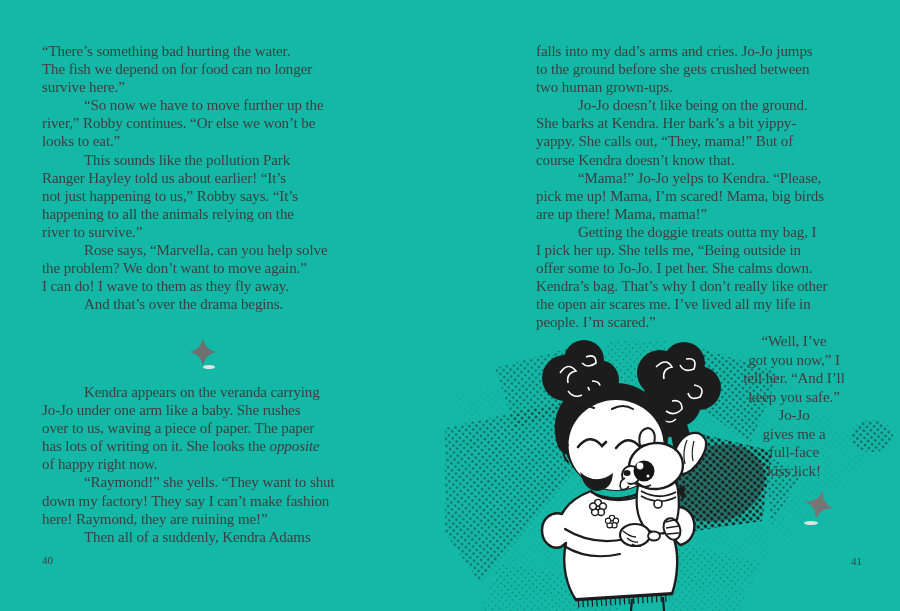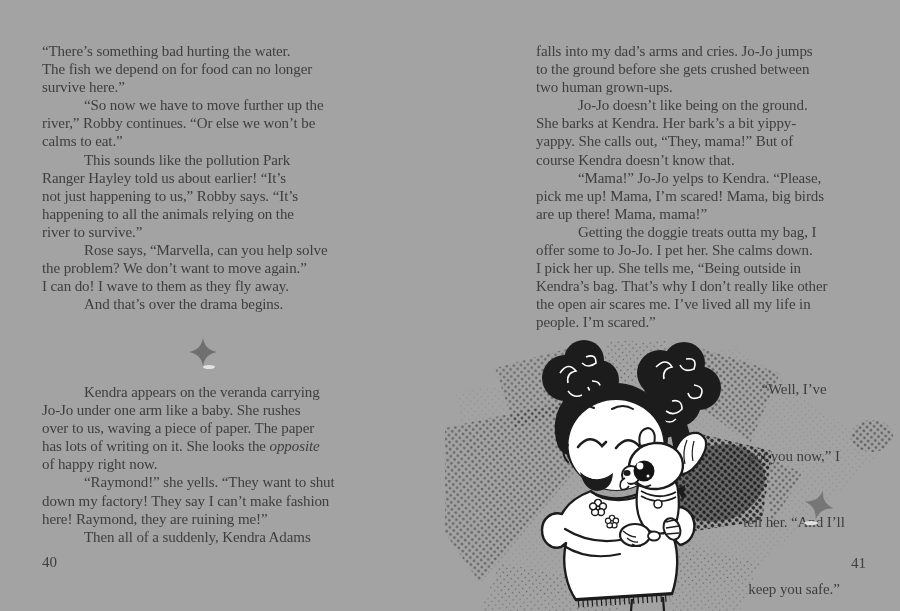--- a/index.html
+++ b/index.html
@@ -1,49 +1,49 @@
 <!DOCTYPE html>
 <html><head>
 <meta charset="utf-8">
 <style>
   html,body{margin:0;padding:0;background:#fff;}
   .spread{
-    position:relative;width:900px;height:611px;background:#a3a3a3;overflow:hidden;
+    position:relative;width:900px;height:611px;background:#14b8a6;overflow:hidden;
     font-family:"Liberation Serif", serif;
   }
   .col{position:absolute;font-size:15px;line-height:18.1px;color:#3e3e3e;letter-spacing:-0.1px;}
   .col .ln{white-space:nowrap;}
   .col .ind{padding-left:42px;}
   em{font-style:italic;}
   .wrapcol{
     position:absolute;left:731px;top:332px;width:126px;text-align:center;
     font-size:15px;line-height:18.5px;color:#3e3e3e;letter-spacing:-0.1px;z-index:3;
   }
-  .wrapcol .ln{white-space:nowrap;margin-top:48px;}
-  .pageno{position:absolute;font-size:15px;color:#3e3e3e;}
+  .wrapcol .ln{white-space:nowrap;}
+  .pageno{position:absolute;font-size:11px;color:#3e3e3e;}
   .pageno-left{left:42px;top:554px;}
   .pageno-right{left:851px;top:555px;}
   .sparkle{position:absolute;z-index:3;}
   .sparkle-left{left:188px;top:337px;}
   .sparkle-right{left:801px;top:488px;}
   .illo{position:absolute;left:440px;top:333px;z-index:1;}
 </style>
 </head>
 <body>
 
 <div class="spread">
 
   <div>
     <div class="col" style="left:42px;top:42px;">
       <div class="ln">“There’s something bad hurting the water.</div>
       <div class="ln">The fish we depend on for food can no longer</div>
       <div class="ln">survive here.”</div>
       <div class="ln ind">“So now we have to move further up the</div>
       <div class="ln">river,” Robby continues. “Or else we won’t be</div>
-      <div class="ln">calms to eat.”</div>
+      <div class="ln">looks to eat.”</div>
       <div class="ln ind">This sounds like the pollution Park</div>
       <div class="ln">Ranger Hayley told us about earlier! “It’s</div>
       <div class="ln">not just happening to us,” Robby says. “It’s</div>
       <div class="ln">happening to all the animals relying on the</div>
       <div class="ln">river to survive.”</div>
       <div class="ln ind">Rose says, “Marvella, can you help solve</div>
       <div class="ln">the problem? We don’t want to move again.”</div>
       <div class="ln">I can do! I wave to them as they fly away.</div>
       <div class="ln ind">And that’s over the drama begins.</div>
     </div>
@@ -74,22 +74,22 @@
       <div class="ln">to the ground before she gets crushed between</div>
       <div class="ln">two human grown-ups.</div>
       <div class="ln ind">Jo-Jo doesn’t like being on the ground.</div>
       <div class="ln">She barks at Kendra. Her bark’s a bit yippy-</div>
       <div class="ln">yappy. She calls out, “They, mama!” But of</div>
       <div class="ln">course Kendra doesn’t know that.</div>
       <div class="ln ind">“Mama!” Jo-Jo yelps to Kendra. “Please,</div>
       <div class="ln">pick me up! Mama, I’m scared! Mama, big birds</div>
       <div class="ln">are up there! Mama, mama!”</div>
       <div class="ln ind">Getting the doggie treats outta my bag, I</div>
+      <div class="ln">I pick her up. She tells me, “Being outside in</div>
       <div class="ln">offer some to Jo-Jo. I pet her. She calms down.</div>
-      <div class="ln">I pick her up. She tells me, “Being outside in</div>
       <div class="ln">Kendra’s bag. That’s why I don’t really like other</div>
       <div class="ln">the open air scares me. I’ve lived all my life in</div>
       <div class="ln">people. I’m scared.”</div>
     </div>
 
     <div class="wrapcol">
       <div class="ln">“Well, I’ve</div>
       <div class="ln">got you now,” I</div>
       <div class="ln">tell her. “And I’ll</div>
       <div class="ln">keep you safe.”</div>

